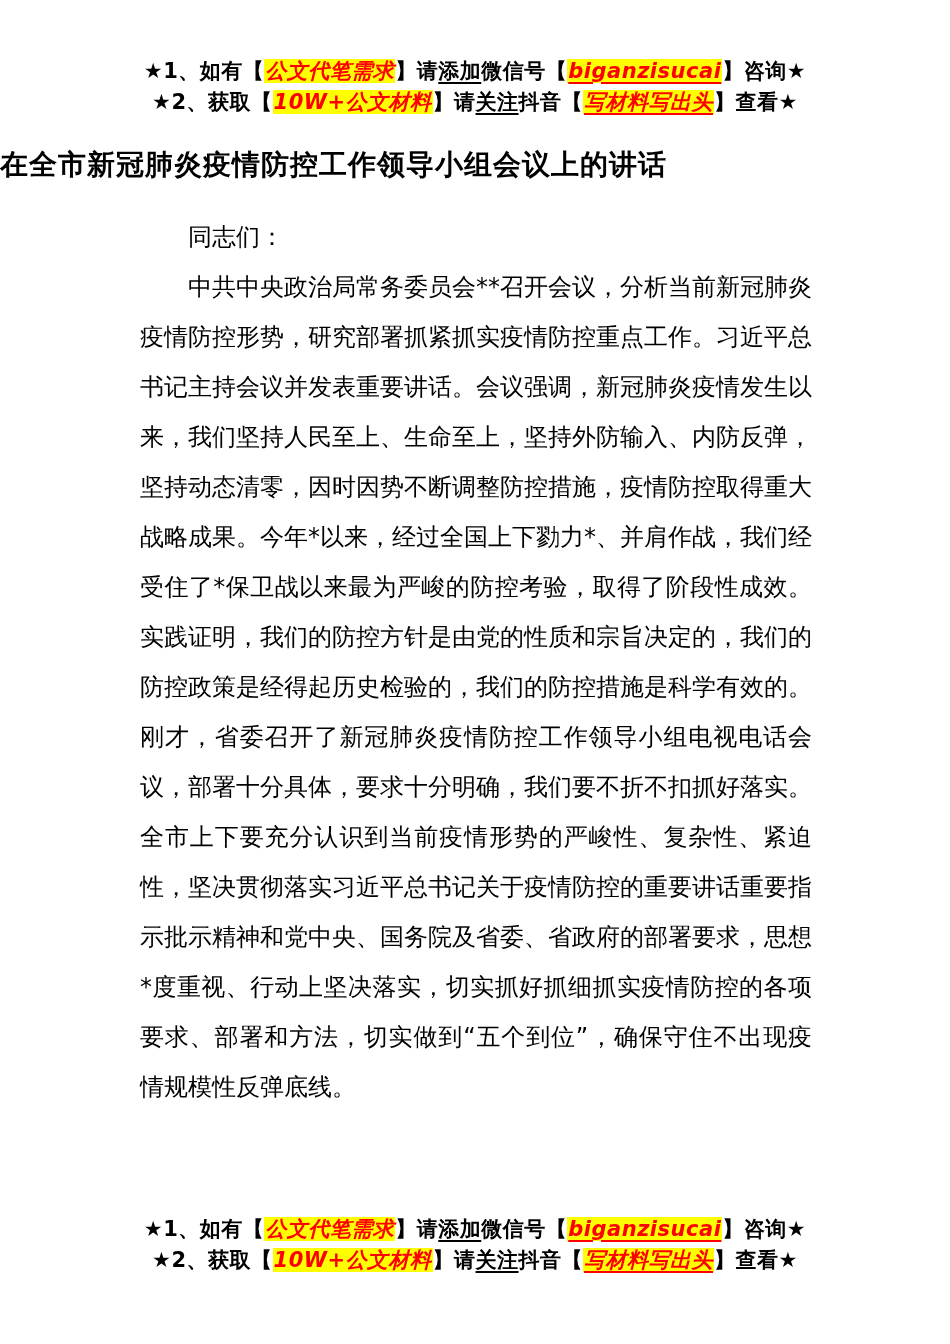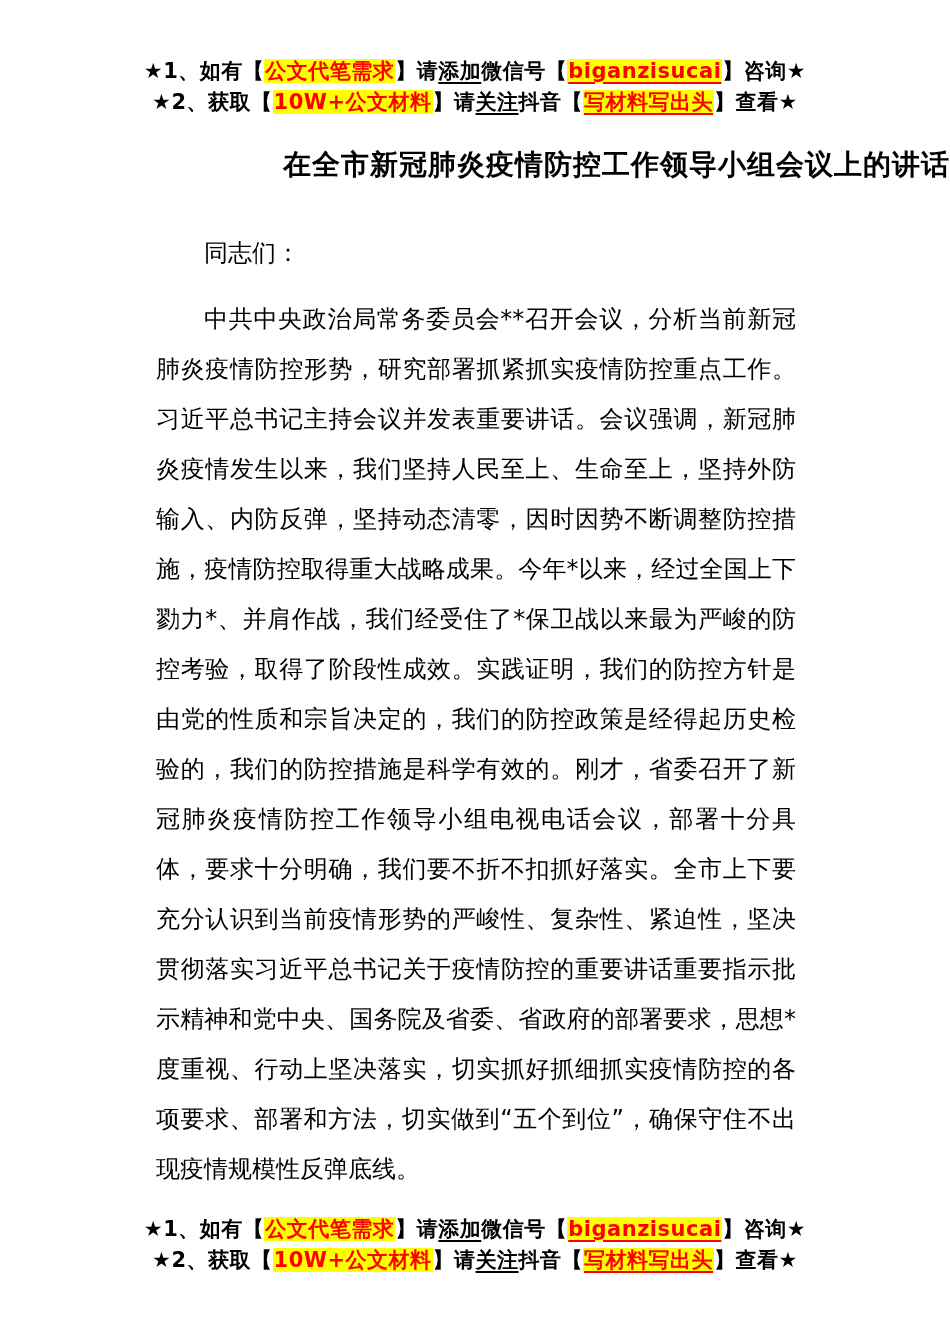--- a/index.html
+++ b/index.html
@@ -20,47 +20,48 @@
     font-weight:bold;
     letter-spacing:0.5px;
   }
   .promo-top{top:56px;}
   .promo-bottom{top:1214px;}
   .promo .hl{
     background:#ffff00;
     color:#ff0000;
     font-weight:bold;
     padding:0 1px;
+    font-style:italic;
   }
   .promo .u{
     text-decoration:underline;
     text-decoration-thickness:2px;
     text-underline-offset:4px;
   }
   .promo .n{font-weight:bold;}
   
   .title{
     position:absolute;top:146px;left:0;right:0;
     margin:0;
-    text-align:right;
+    text-align:left;
     font-size:28px;
     font-weight:bold;
     letter-spacing:1px;
   }
   
   .body{
     position:absolute;
     top:212px;left:140px;
     width:672px;
     font-size:24px;
     line-height:50px;
     text-align:justify;
   }
   .para{
-    margin:16px;
+    margin:0;
     text-indent:2em;
   }
 </style>
 </head>
 <body>
 
 <div class="page">
 
   <div class="promo promo-top">
     <div class="promo-line"><span>★1、如有【</span><span class="hl">公文代笔需求</span><span>】请</span><span class="u">添加</span><span class="n">微信号【</span><span class="hl u">biganzisucai</span><span>】咨询★</span></div>

